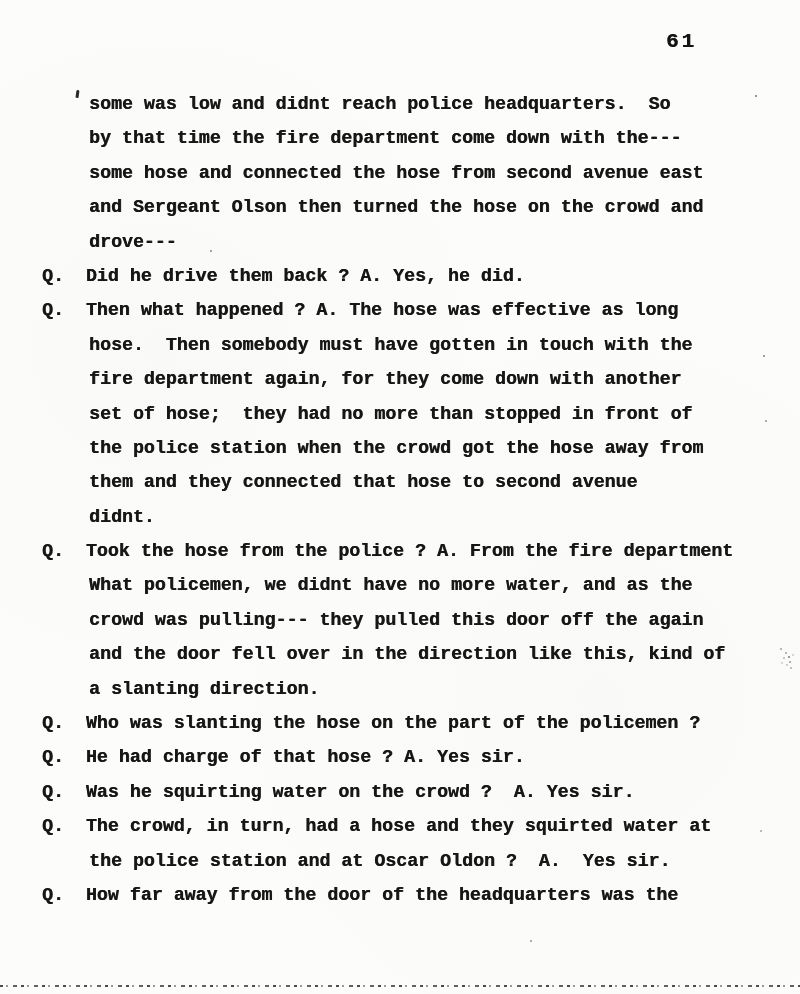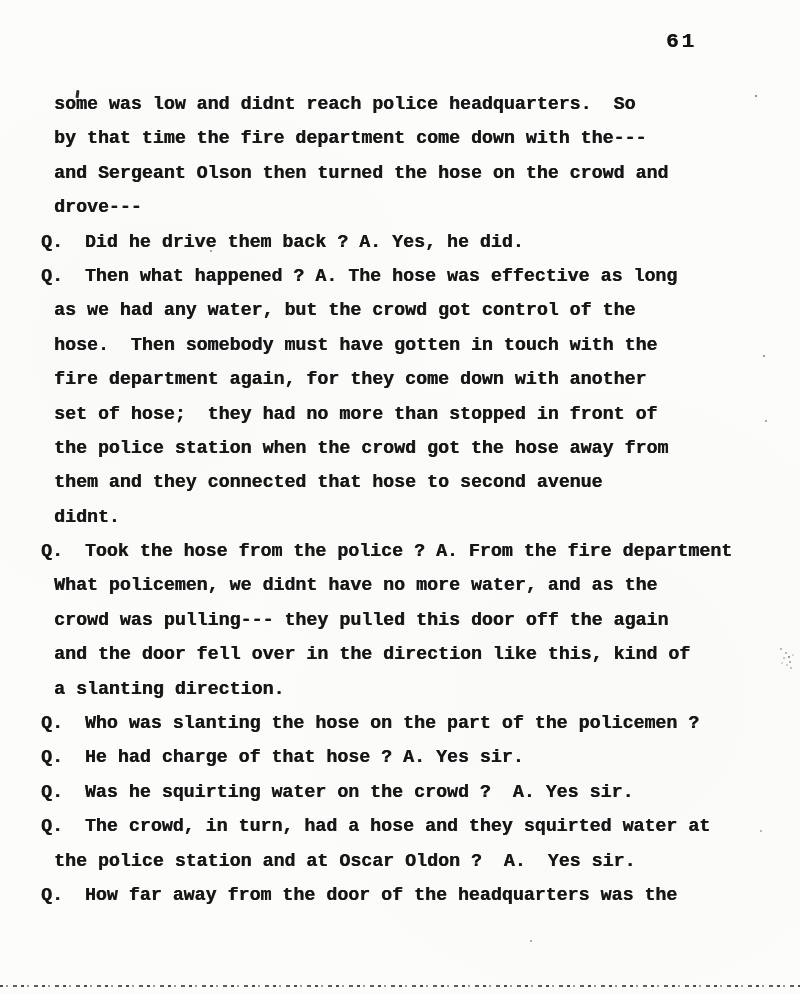--- a/index.html
+++ b/index.html
@@ -41,22 +41,22 @@
   .line {
     height: 34.4px;
     line-height: 34.4px;
     white-space: pre;
     font-size: 18.3px;
     font-weight: bold;
     color: #161616;
     text-shadow: 0.45px 0 0 rgba(15,15,15,0.75), 0 0.3px 0 rgba(15,15,15,0.35);
     letter-spacing: 0;
   }
-  .line.q    { padding-left: 41px; }
-  .line.body { padding-left: 54px; }
+  .line.q    { padding-left: 30px; margin-left: 12px; }
+  .line.body { padding-left: 89px; }
 
   
   .apostrophe-speck {
     position: absolute;
     left: 76px;
     top: 90px;
     width: 3px;
     height: 8px;
     background: #2a2a2a;
     border-radius: 2px 2px 1px 1px;
@@ -122,25 +122,25 @@
 
   <div class="page-number">61</div>
 
   <span class="apostrophe-speck"></span>
   <span class="ink-smudge"></span>
   <span class="stray-dots"></span>
 
   <div class="textblock">
     <div class="line body">some was low and didnt reach police headquarters.  So</div>
     <div class="line body">by that time the fire department come down with the---</div>
+    <div class="line body">some hose and connected the hose from second avenue east</div>
     <div class="line body">and Sergeant Olson then turned the hose on the crowd and</div>
     <div class="line body">drove---</div>
     <div class="line q">Q.  Did he drive them back ? A. Yes, he did.</div>
     <div class="line q">Q.  Then what happened ? A. The hose was effective as long</div>
-    <div class="line body">as we had any water, but the crowd got control of the</div>
     <div class="line body">hose.  Then somebody must have gotten in touch with the</div>
     <div class="line body">fire department again, for they come down with another</div>
     <div class="line body">set of hose;  they had no more than stopped in front of</div>
     <div class="line body">the police station when the crowd got the hose away from</div>
     <div class="line body">them and they connected that hose to second avenue</div>
     <div class="line body">didnt.</div>
     <div class="line q">Q.  Took the hose from the police ? A. From the fire department</div>
     <div class="line body">What policemen, we didnt have no more water, and as the</div>
     <div class="line body">crowd was pulling--- they pulled this door off the again</div>
     <div class="line body">and the door fell over in the direction like this, kind of</div>

